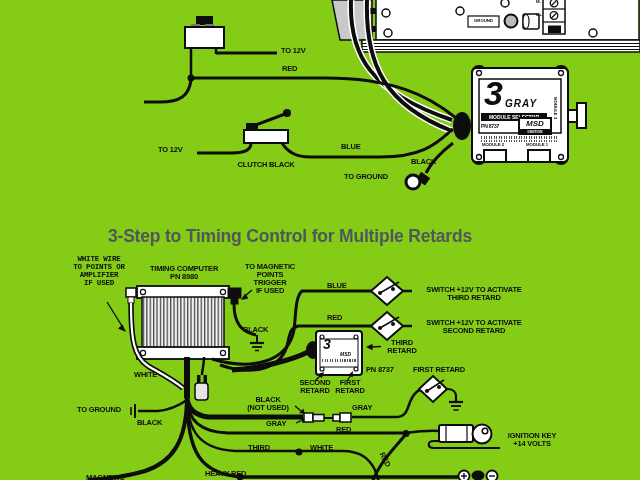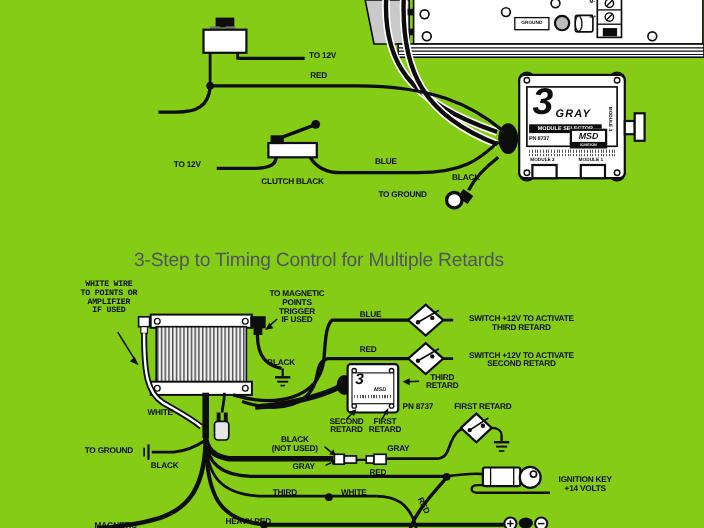--- a/index.html
+++ b/index.html
@@ -3,21 +3,21 @@
 <meta charset="utf-8">
 <style>
   html,body{margin:0;padding:0;background:#fff;}
   #stage{position:relative;width:640px;height:480px;background:#84cc16;overflow:hidden;
          font-family:"Liberation Sans",sans-serif;}
   svg{position:absolute;left:0;top:0;}
   .lbl{position:absolute;font-weight:bold;font-size:7.5px;line-height:7.9px;
        color:#0d0d0d;white-space:pre-line;letter-spacing:-0.2px;}
   .ctr{text-align:center;}
   .heading{position:absolute;left:0;top:226px;width:580px;text-align:center;
-           font-weight:normal;font-size:17.5px;color:#4f575d;letter-spacing:-0.2px;}
+           font-weight:bold;font-size:17.5px;color:#4f575d;letter-spacing:-0.2px;}
   .tiny{font-size:4.3px;line-height:4.6px;letter-spacing:0;}
   .logo3{position:absolute;font-style:italic;font-weight:900;color:#0d0d0d;}
   .bar{position:absolute;background:#0d0d0d;color:#fff;font-weight:bold;
        text-align:center;overflow:hidden;}
   .msdbox{position:absolute;border:2px solid #0d0d0d;background:#fff;color:#0d0d0d;
           font-style:italic;font-weight:900;text-align:center;}
   .strip{position:absolute;background:repeating-linear-gradient(90deg,#555 0,#555 1px,#fff 1px,#fff 2.5px);}
   .vert{transform:rotate(90deg);transform-origin:left top;}
   .diag{transform:rotate(64deg);transform-origin:left top;}
 </style>
@@ -278,20 +278,22 @@
 <div class="lbl tiny" style="left:482px;top:143px;">MODULE 2</div>
 <div class="lbl tiny" style="left:526px;top:143px;">MODULE 1</div>
 <div class="lbl tiny vert" style="left:557px;top:97px;">MODULE 3</div>
 
 <div class="heading">3-Step to Timing Control for Multiple Retards</div>
 
 <div class="lbl ctr" style="left:57px;top:256px;width:84px;font-family:Liberation Mono, monospace;">WHITE WIRE
 TO POINTS OR
 AMPLIFIER
 IF USED</div>
+<div class="lbl ctr" style="left:136px;top:265px;width:96px;">TIMING COMPUTER
+PN 8980</div>
 <div class="lbl ctr" style="left:238px;top:263px;width:64px;">TO MAGNETIC
 POINTS
 TRIGGER
 IF USED</div>
 <div class="lbl" style="left:243px;top:326px;">BLACK</div>
 <div class="lbl" style="left:327px;top:282px;">BLUE</div>
 <div class="lbl ctr" style="left:411px;top:286px;width:126px;">SWITCH +12V TO ACTIVATE
 THIRD RETARD</div>
 <div class="lbl" style="left:327px;top:314px;">RED</div>
 <div class="lbl ctr" style="left:411px;top:319px;width:126px;">SWITCH +12V TO ACTIVATE

